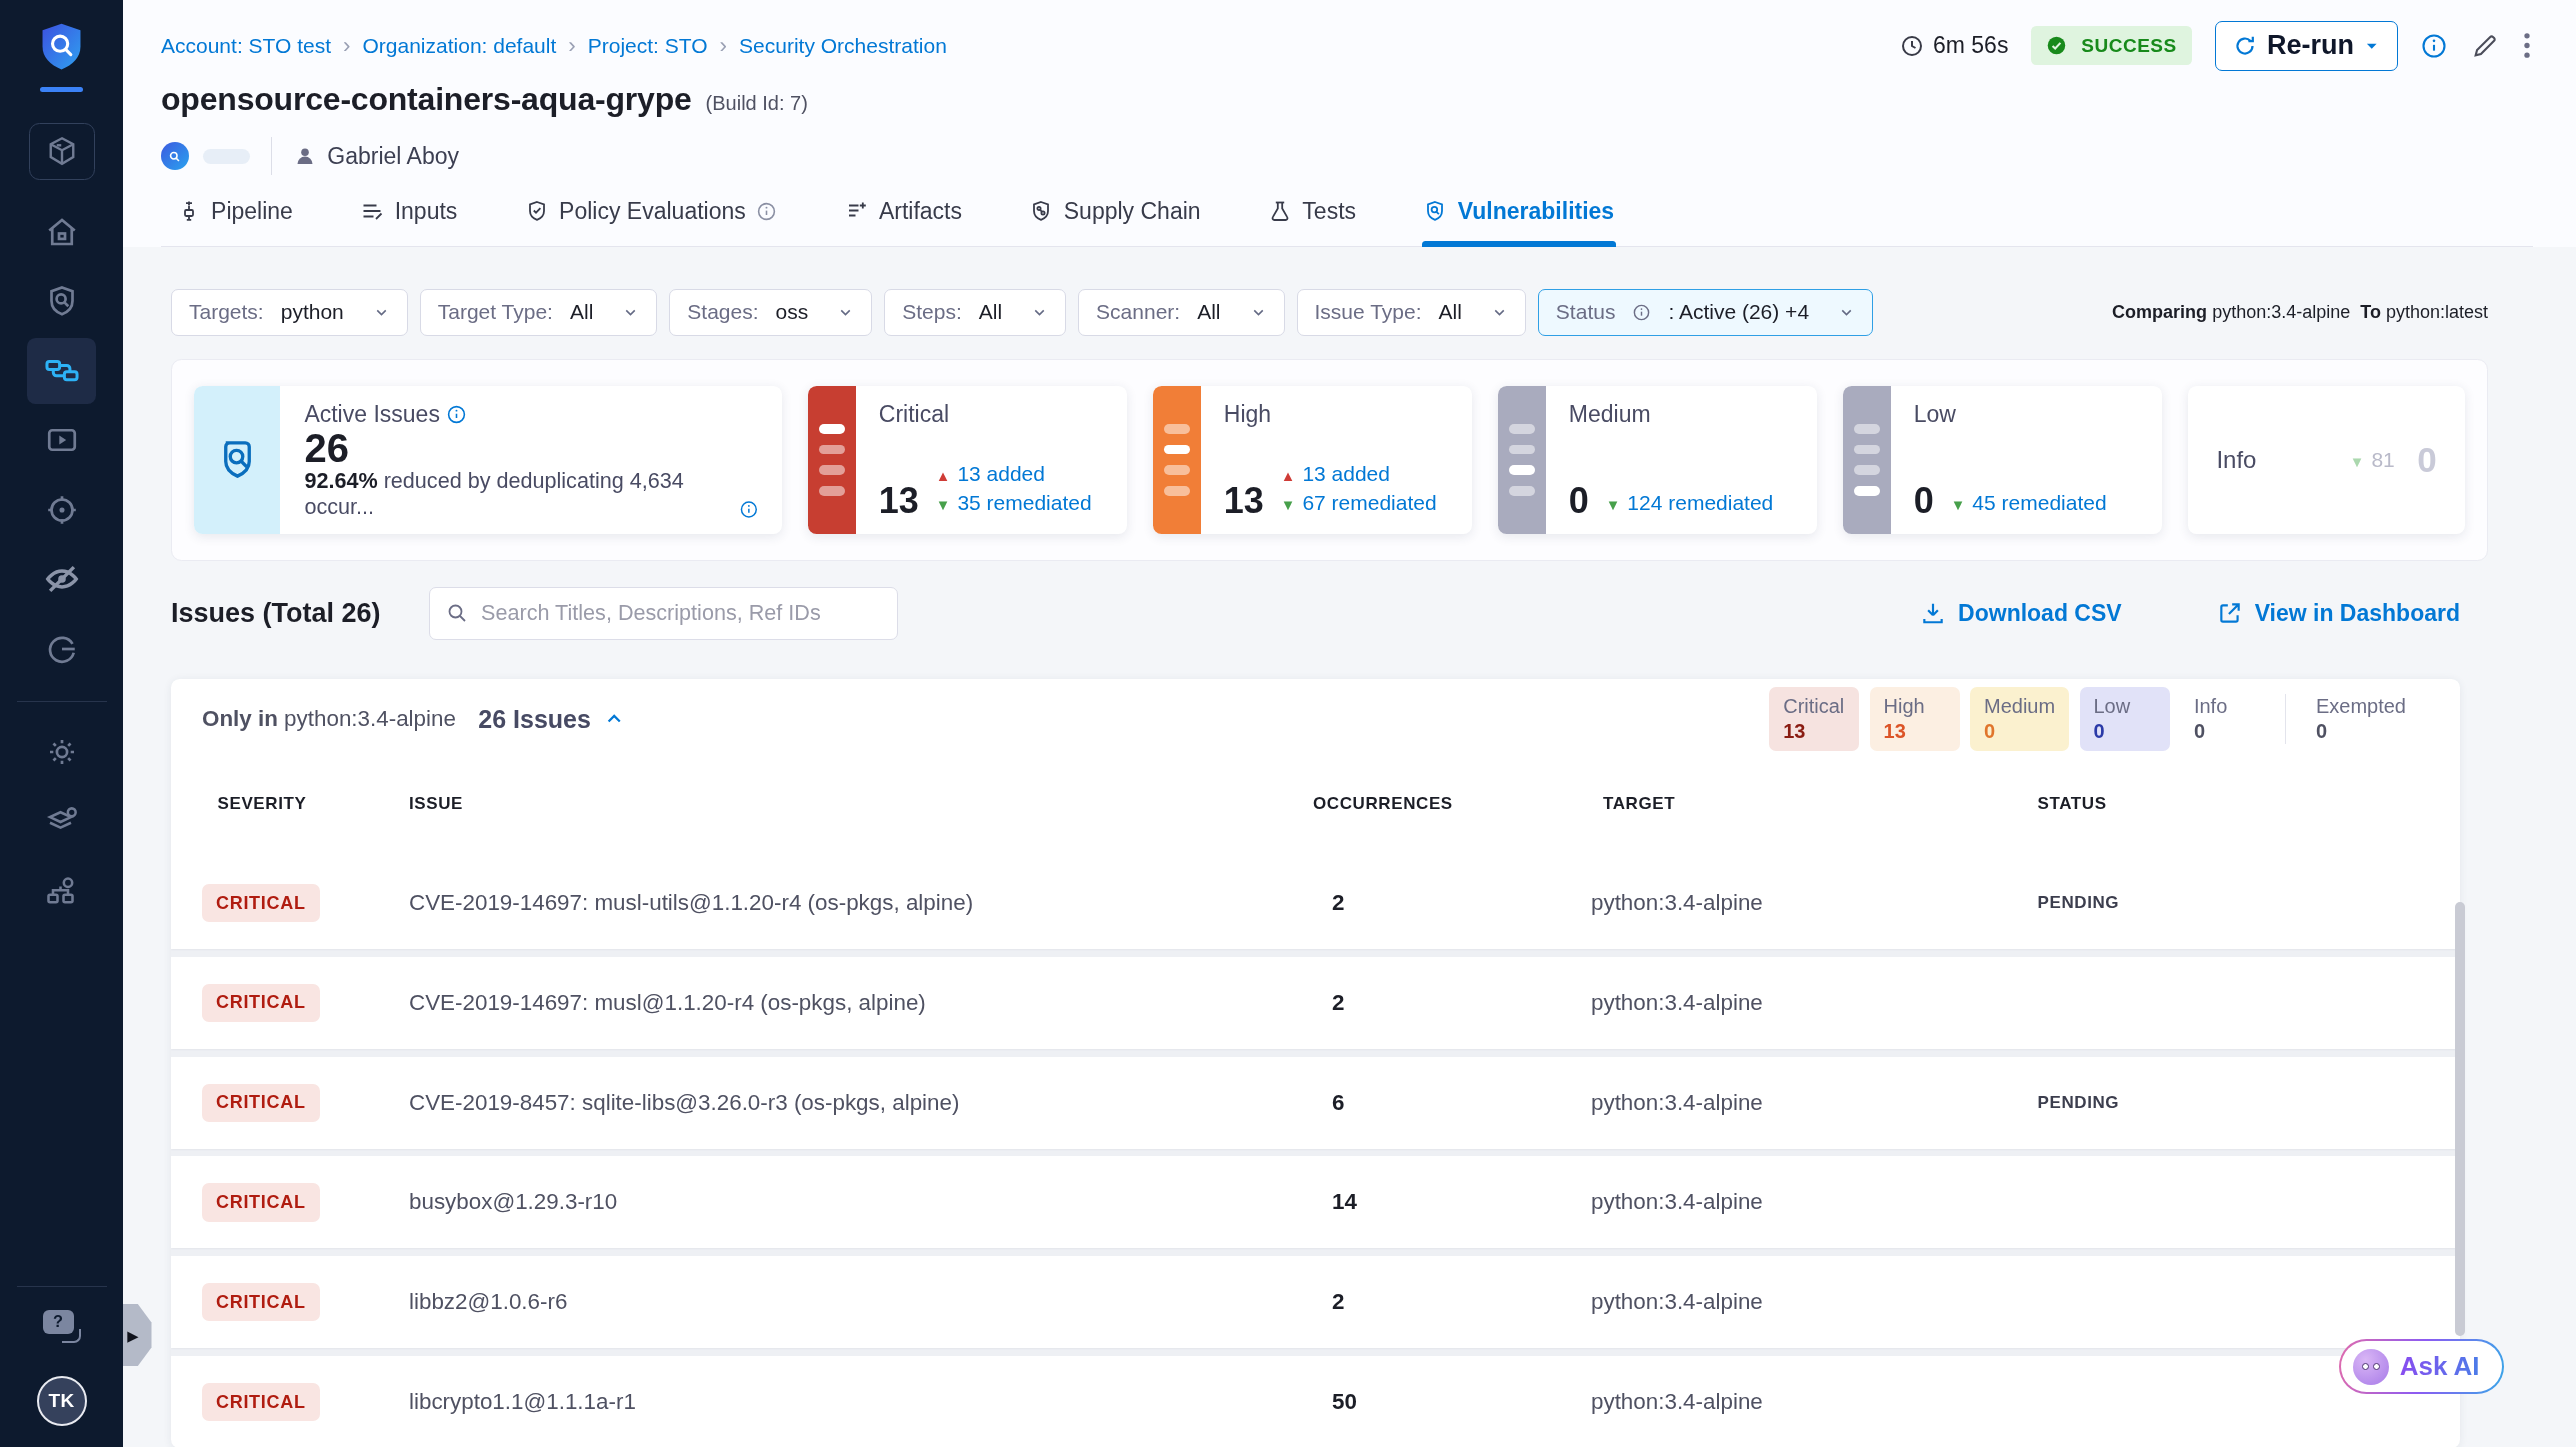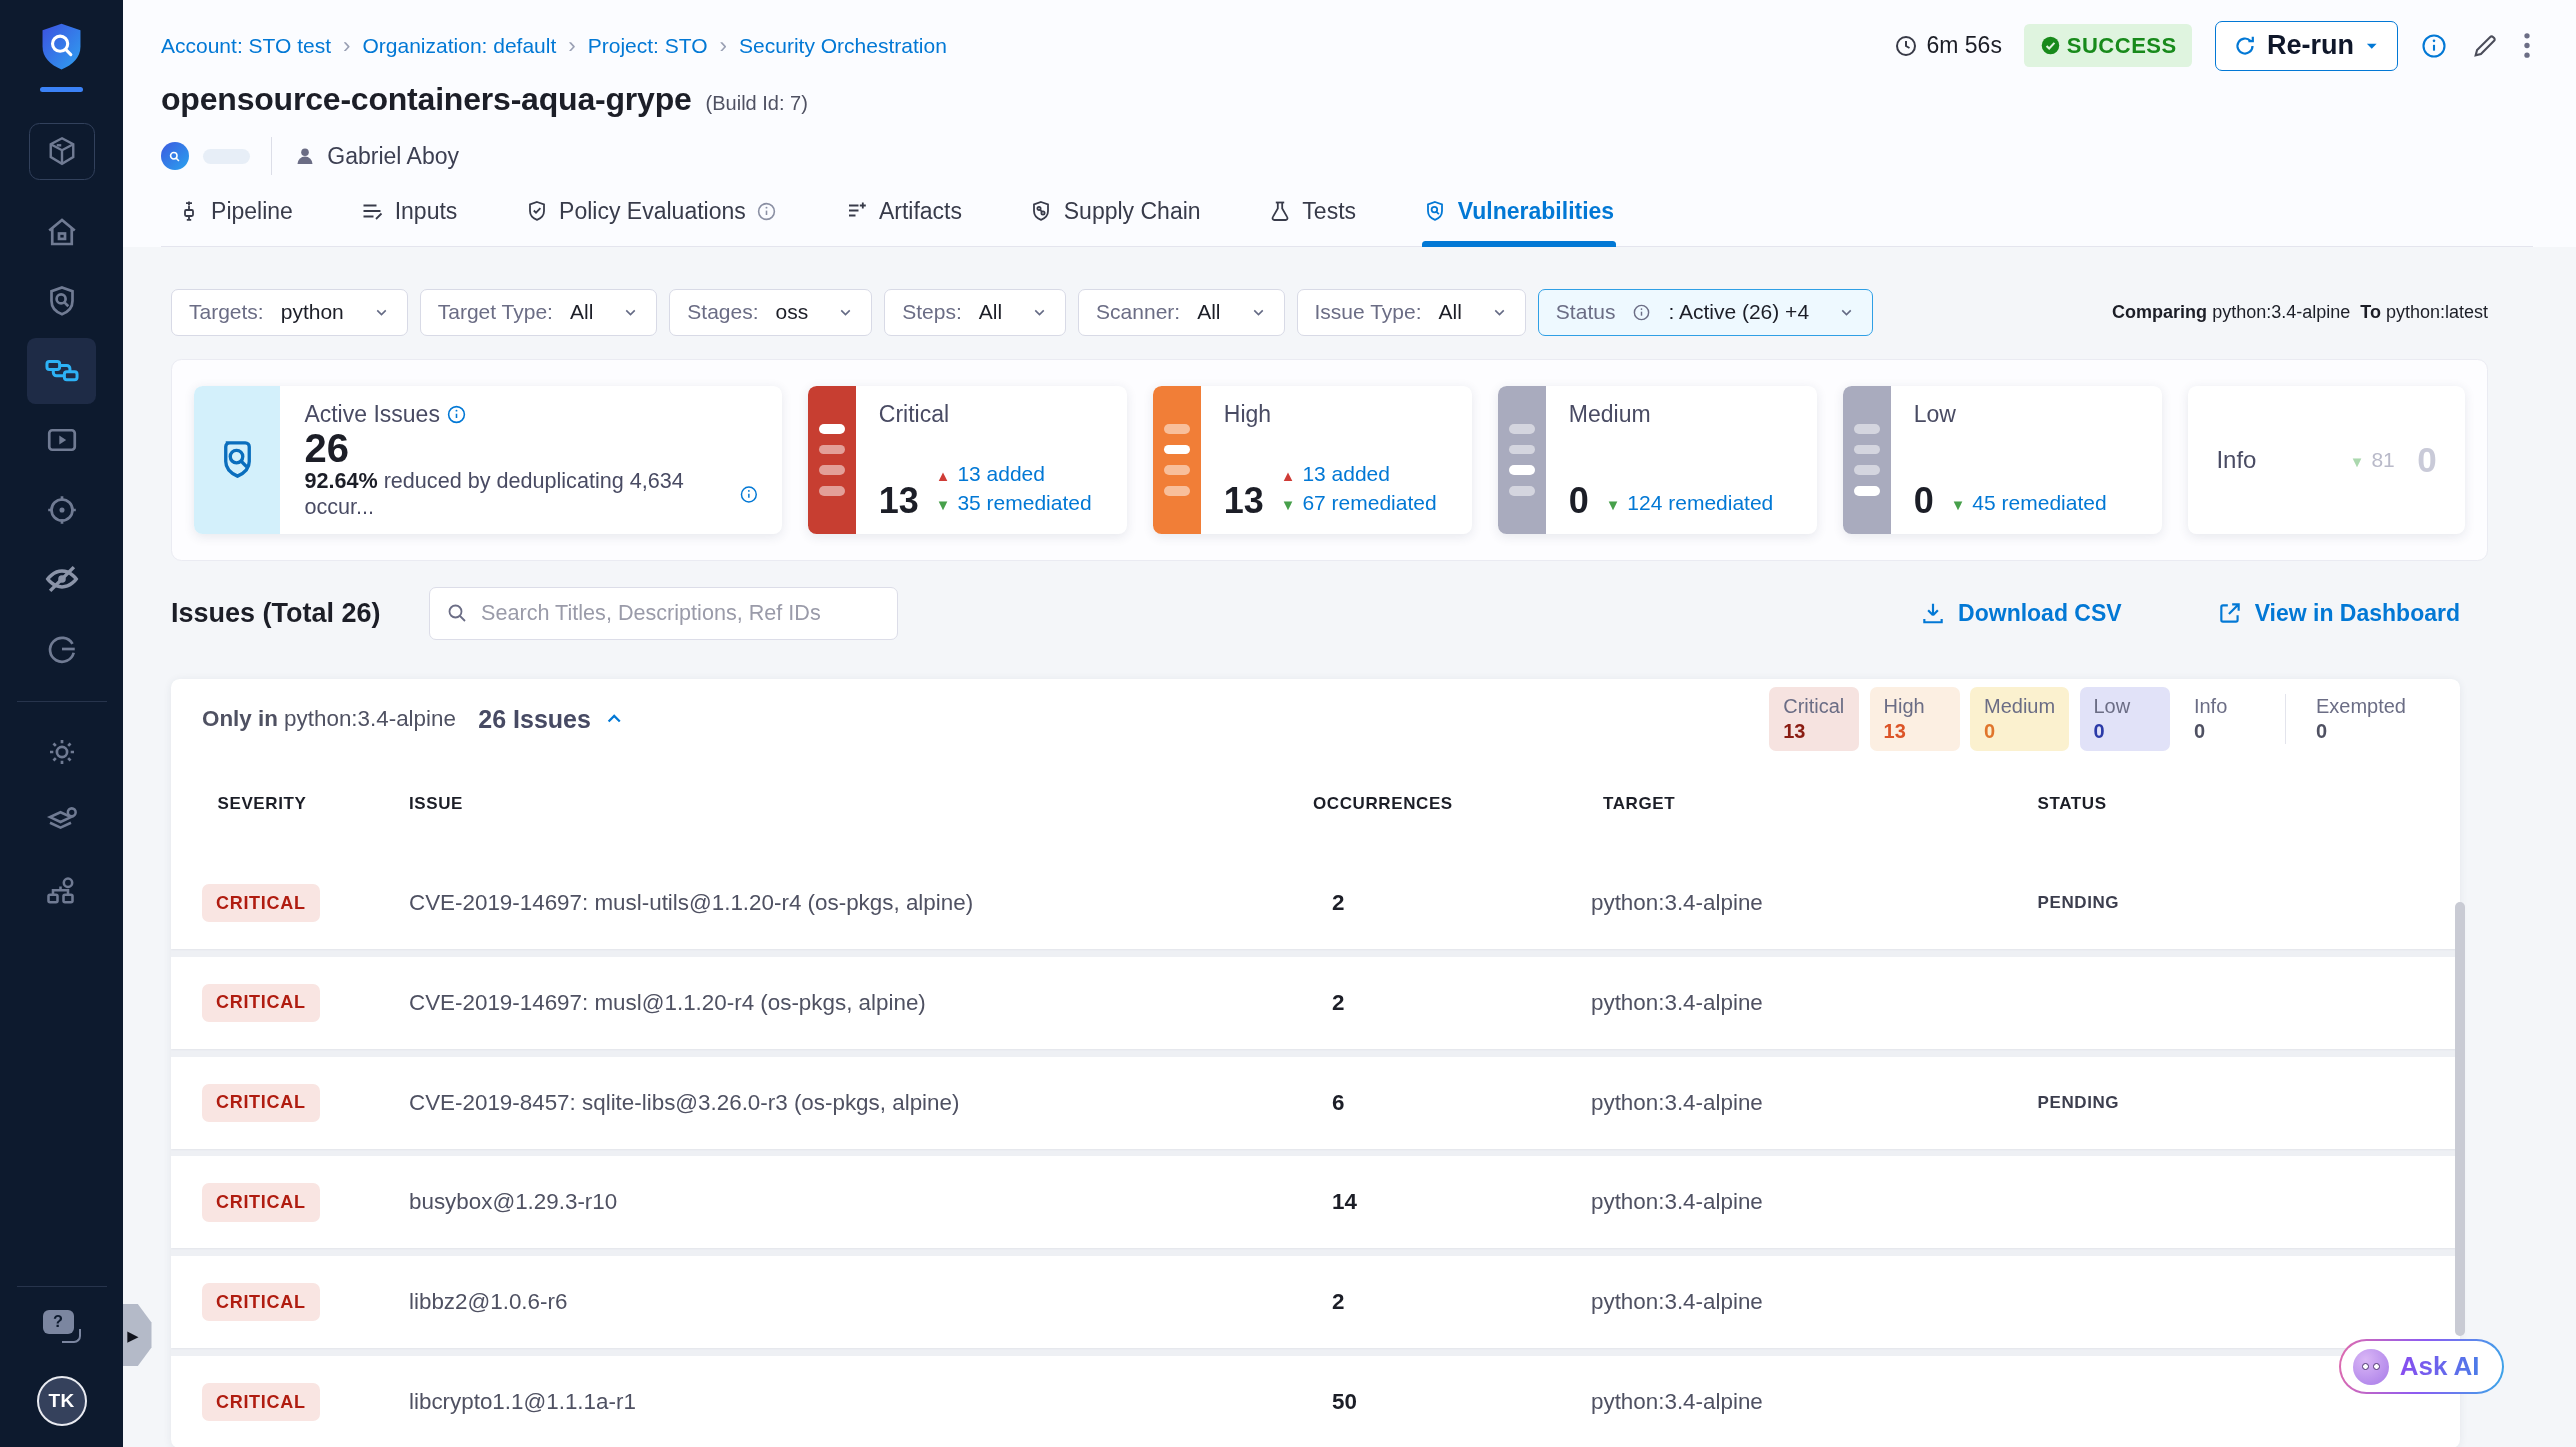--- a/index.html
+++ b/index.html
@@ -25,21 +25,21 @@
 
   
   .main{flex:1;display:flex;flex-direction:column;min-width:0;}
   .hdr{background:#fbfcff;padding:22.4px 43px 0 38px;}
   .topline{display:flex;align-items:center;height:47px;}
   .crumbs{display:flex;align-items:center;gap:12px;font-size:21px;}
   .crumb{color:#0278d5;text-decoration:none;cursor:pointer;}
   .crumb-sep{color:#9aa0b4;font-size:22.4px;}
   .top-actions{margin-left:auto;display:flex;align-items:center;gap:22.4px;}
   .duration{display:flex;align-items:center;gap:8.6px;font-size:23px;color:#1c1e27;}
-  .success-badge{display:flex;align-items:center;gap:6px;background:#dff4df;color:#188a1b;font-weight:700;font-size:22px;letter-spacing:0.5px;border-radius:5.2px;padding:8.6px 15.5px;}
+  .success-badge{display:flex;align-items:center;gap:14px;background:#dff4df;color:#188a1b;font-weight:700;font-size:19px;letter-spacing:0.5px;border-radius:5.2px;padding:8.6px 15.5px;}
   .rerun-btn{display:flex;align-items:center;gap:10.4px;border:1.3px solid #0278d5;background:#fff;color:#0f172a;font-weight:700;font-size:27px;border-radius:7px;padding:8.6px 17px;cursor:pointer;font-family:inherit;justify-content:center;}
   .icon-btn{background:none;border:none;cursor:pointer;display:flex;align-items:center;}
   .titleline{display:flex;align-items:baseline;gap:14px;margin-top:12px;}
   .page-title{font-size:32px;font-weight:700;color:#1c1e27;letter-spacing:-0.2px;}
   .build-id{font-size:20px;color:#4f5162;}
   .userline{display:flex;align-items:center;gap:14px;margin-top:19px;height:38px;}
   .mini-logo{width:28px;height:28px;border-radius:50%;background:linear-gradient(135deg,#3c5ae0,#2aa3ef);display:flex;align-items:center;justify-content:center;}
   .ghost-pill{width:47px;height:15.5px;border-radius:7.8px;background:#e7eef7;}
   .vert-div{width:0.9px;height:38px;background:#dcdee8;margin:0 7px;}
   .user-name{font-size:23px;color:#3c3f52;display:flex;align-items:center;gap:10.4px;}
@@ -60,21 +60,21 @@
   .comparing{margin-left:auto;font-size:18px;color:#1c1e27;white-space:nowrap;}
   .comparing b{font-weight:700;}
 
   .summary{display:flex;gap:26px;background:#fdfdff;border:0.9px solid #eaebf2;border-radius:10.4px;margin-top:23px;padding:26px 22.4px;}
   .card{background:#fff;border-radius:8.6px;box-shadow:0 2.6px 10.4px rgba(40,45,80,.10);height:148px;display:flex;overflow:hidden;}
   .card.active-card{width:588px;}
   .icon-panel{width:86px;background:#d3f0fb;display:flex;align-items:center;justify-content:center;}
   .ac-body{flex:1;padding:15.5px 24px 14px 24px;display:flex;flex-direction:column;justify-content:space-between;}
   .ac-title{font-size:23px;color:#494b63;display:flex;align-items:center;gap:6px;}
   .ac-count{font-size:40px;font-weight:700;color:#1c1e27;line-height:1;}
-  .ac-dedup{font-size:21.6px;color:#494b63;display:flex;align-items:center;gap:7px;}
+  .ac-dedup{font-size:21.6px;color:#494b63;display:flex;align-items:flex-end;gap:7px;}
   .ac-dedup b{color:#1c1e27;}
   .card.sev{width:319px;}
   .sev-bar{width:48px;display:flex;flex-direction:column;align-items:center;justify-content:center;gap:11.2px;}
   .sev-bar span{width:26px;height:9.5px;border-radius:5.2px;background:rgba(255,255,255,.5);}
   .sev-bar.critical{background:#c73e31;}
   .sev-bar.high{background:#f17e37;}
   .sev-bar.neutral{background:#a9abbe;}
   .sev-bar span.on{background:#fff;}
   .sev-body{flex:1;padding:15.5px 21px 15.5px 22.4px;display:flex;flex-direction:column;justify-content:space-between;}
   .sev-title{font-size:23px;color:#494b63;}

